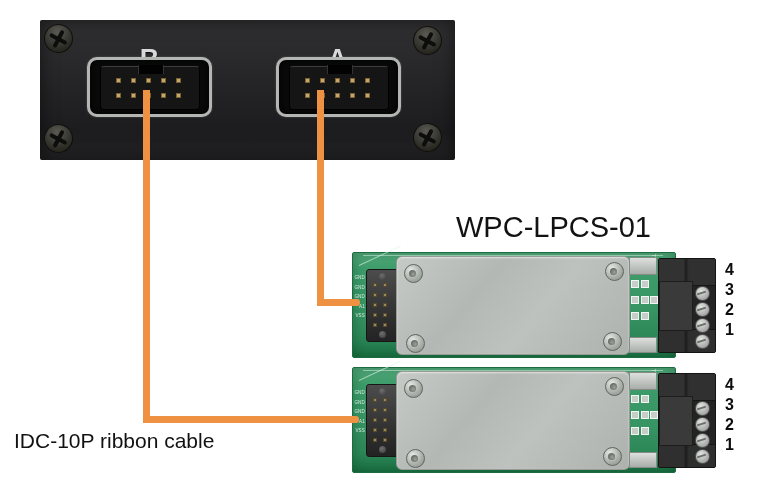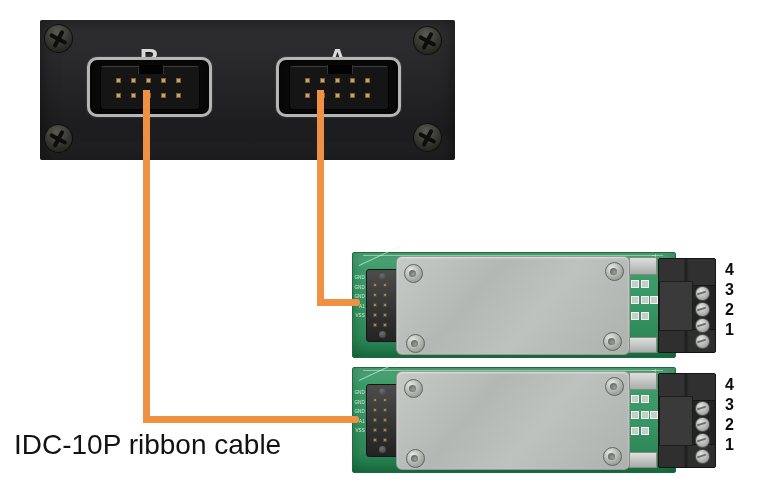--- a/index.html
+++ b/index.html
@@ -113,21 +113,21 @@
   .tref{position:absolute;left:298px;top:1px;font-size:5px;color:#d6e6db;
         writing-mode:vertical-rl;letter-spacing:1px;}
 
   .pin-num{position:absolute;left:372px;width:22px;font-size:16px;font-weight:700;
            color:#0d0d0d;line-height:18px;}
   .pn-0{top:8px;} .pn-1{top:28px;} .pn-2{top:48px;} .pn-3{top:68px;}
 
   
   .board-title{position:absolute;left:456px;top:211px;font-size:29px;color:#121212;
                white-space:nowrap;}
-  .cable-label{position:absolute;left:14px;top:429px;font-size:28px;color:#121212;
+  .cable-label{position:absolute;left:14px;top:429px;font-size:21px;color:#121212;
                white-space:nowrap;}
 </style>
 </head>
 <body>
 
 <div class="canvas">
 
   <div class="panel">
     <div class="screw screw-tl"></div>
     <div class="screw screw-bl"></div>
@@ -291,15 +291,16 @@
           <div class="tscrew"></div>
           <div class="tscrew"></div>
         </div>
     </div>
     <span class="pin-num pn-0">4</span>
     <span class="pin-num pn-1">3</span>
     <span class="pin-num pn-2">2</span>
     <span class="pin-num pn-3">1</span>
   </div>
 
+  <div class="board-title">WPC-LPCS-01</div>
   <div class="cable-label">IDC-10P ribbon cable</div>
 
 </div>
 
 </body></html>

